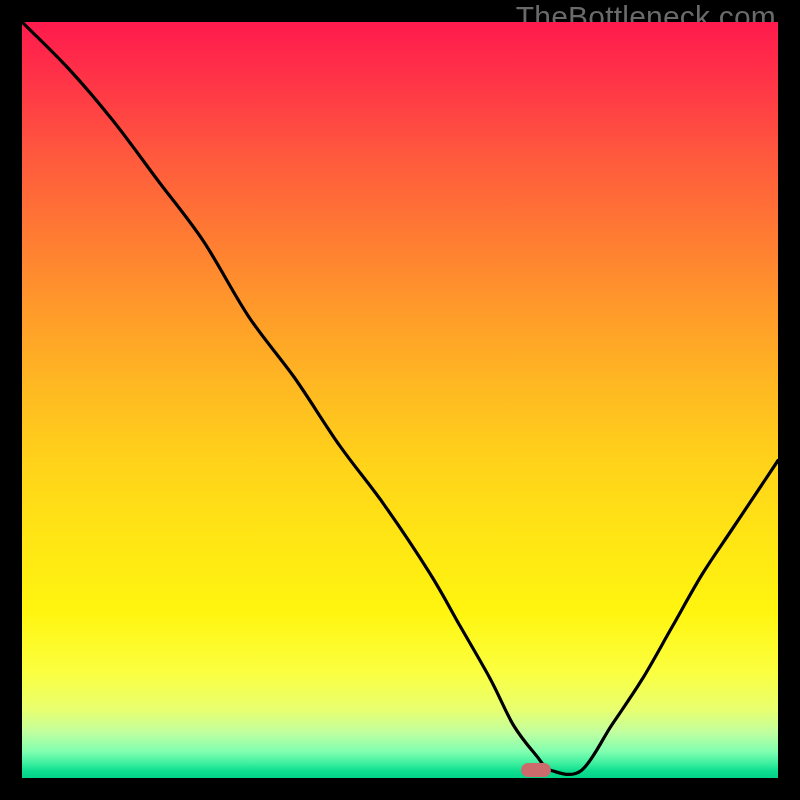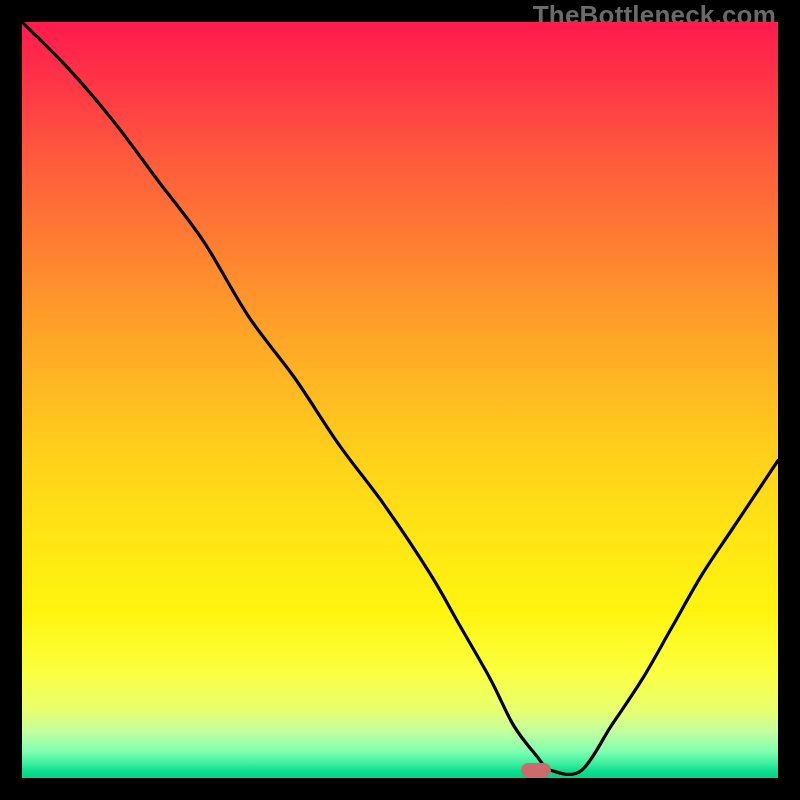--- a/index.html
+++ b/index.html
@@ -42,22 +42,22 @@
       #40f0a0 98%,
       #10e090 99%,
       #00d388 100%
     );
   }
   .watermark {
     position: absolute;
     top: 0px;
     right: 24px;
     font-family: Arial, Helvetica, sans-serif;
-    font-size: 26px;
-    font-weight: 700;
+    font-size: 30px;
+    font-weight: 400;
     color: #6a6a6a;
     letter-spacing: 0.2px;
     user-select: none;
   }
   svg.curve {
     position: absolute;
     left: 0;
     top: 0;
   }
   .marker {

